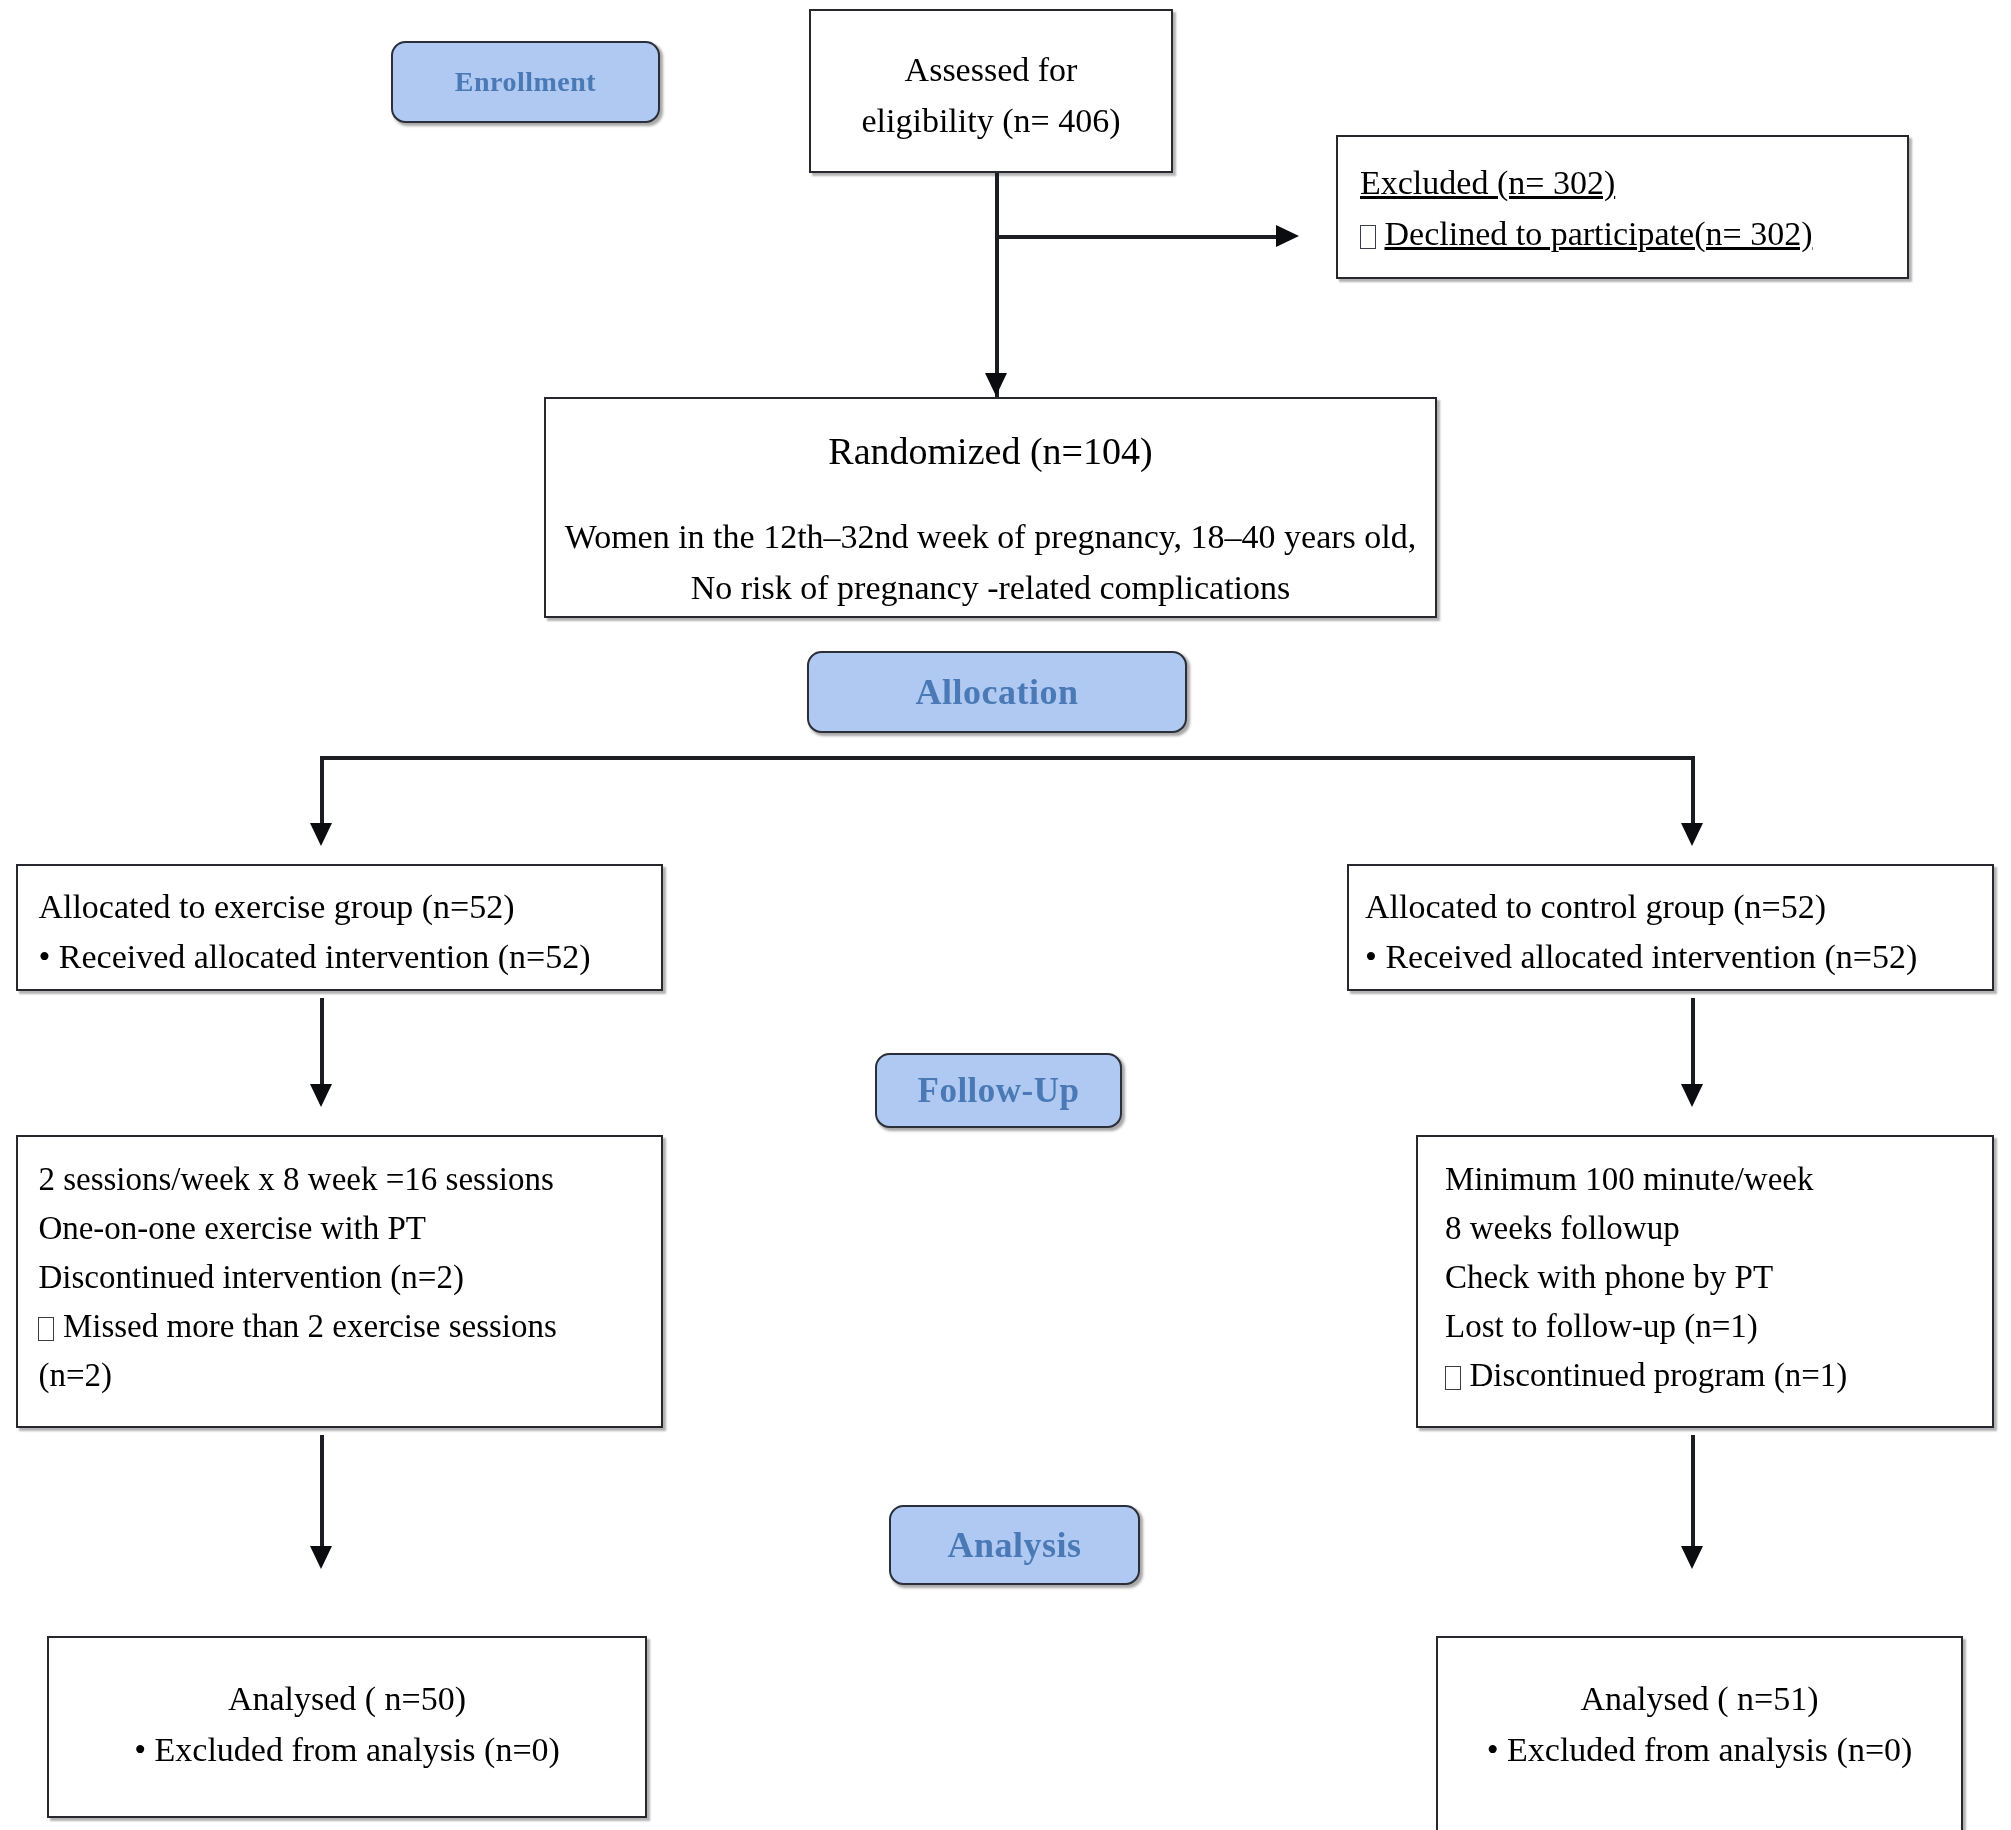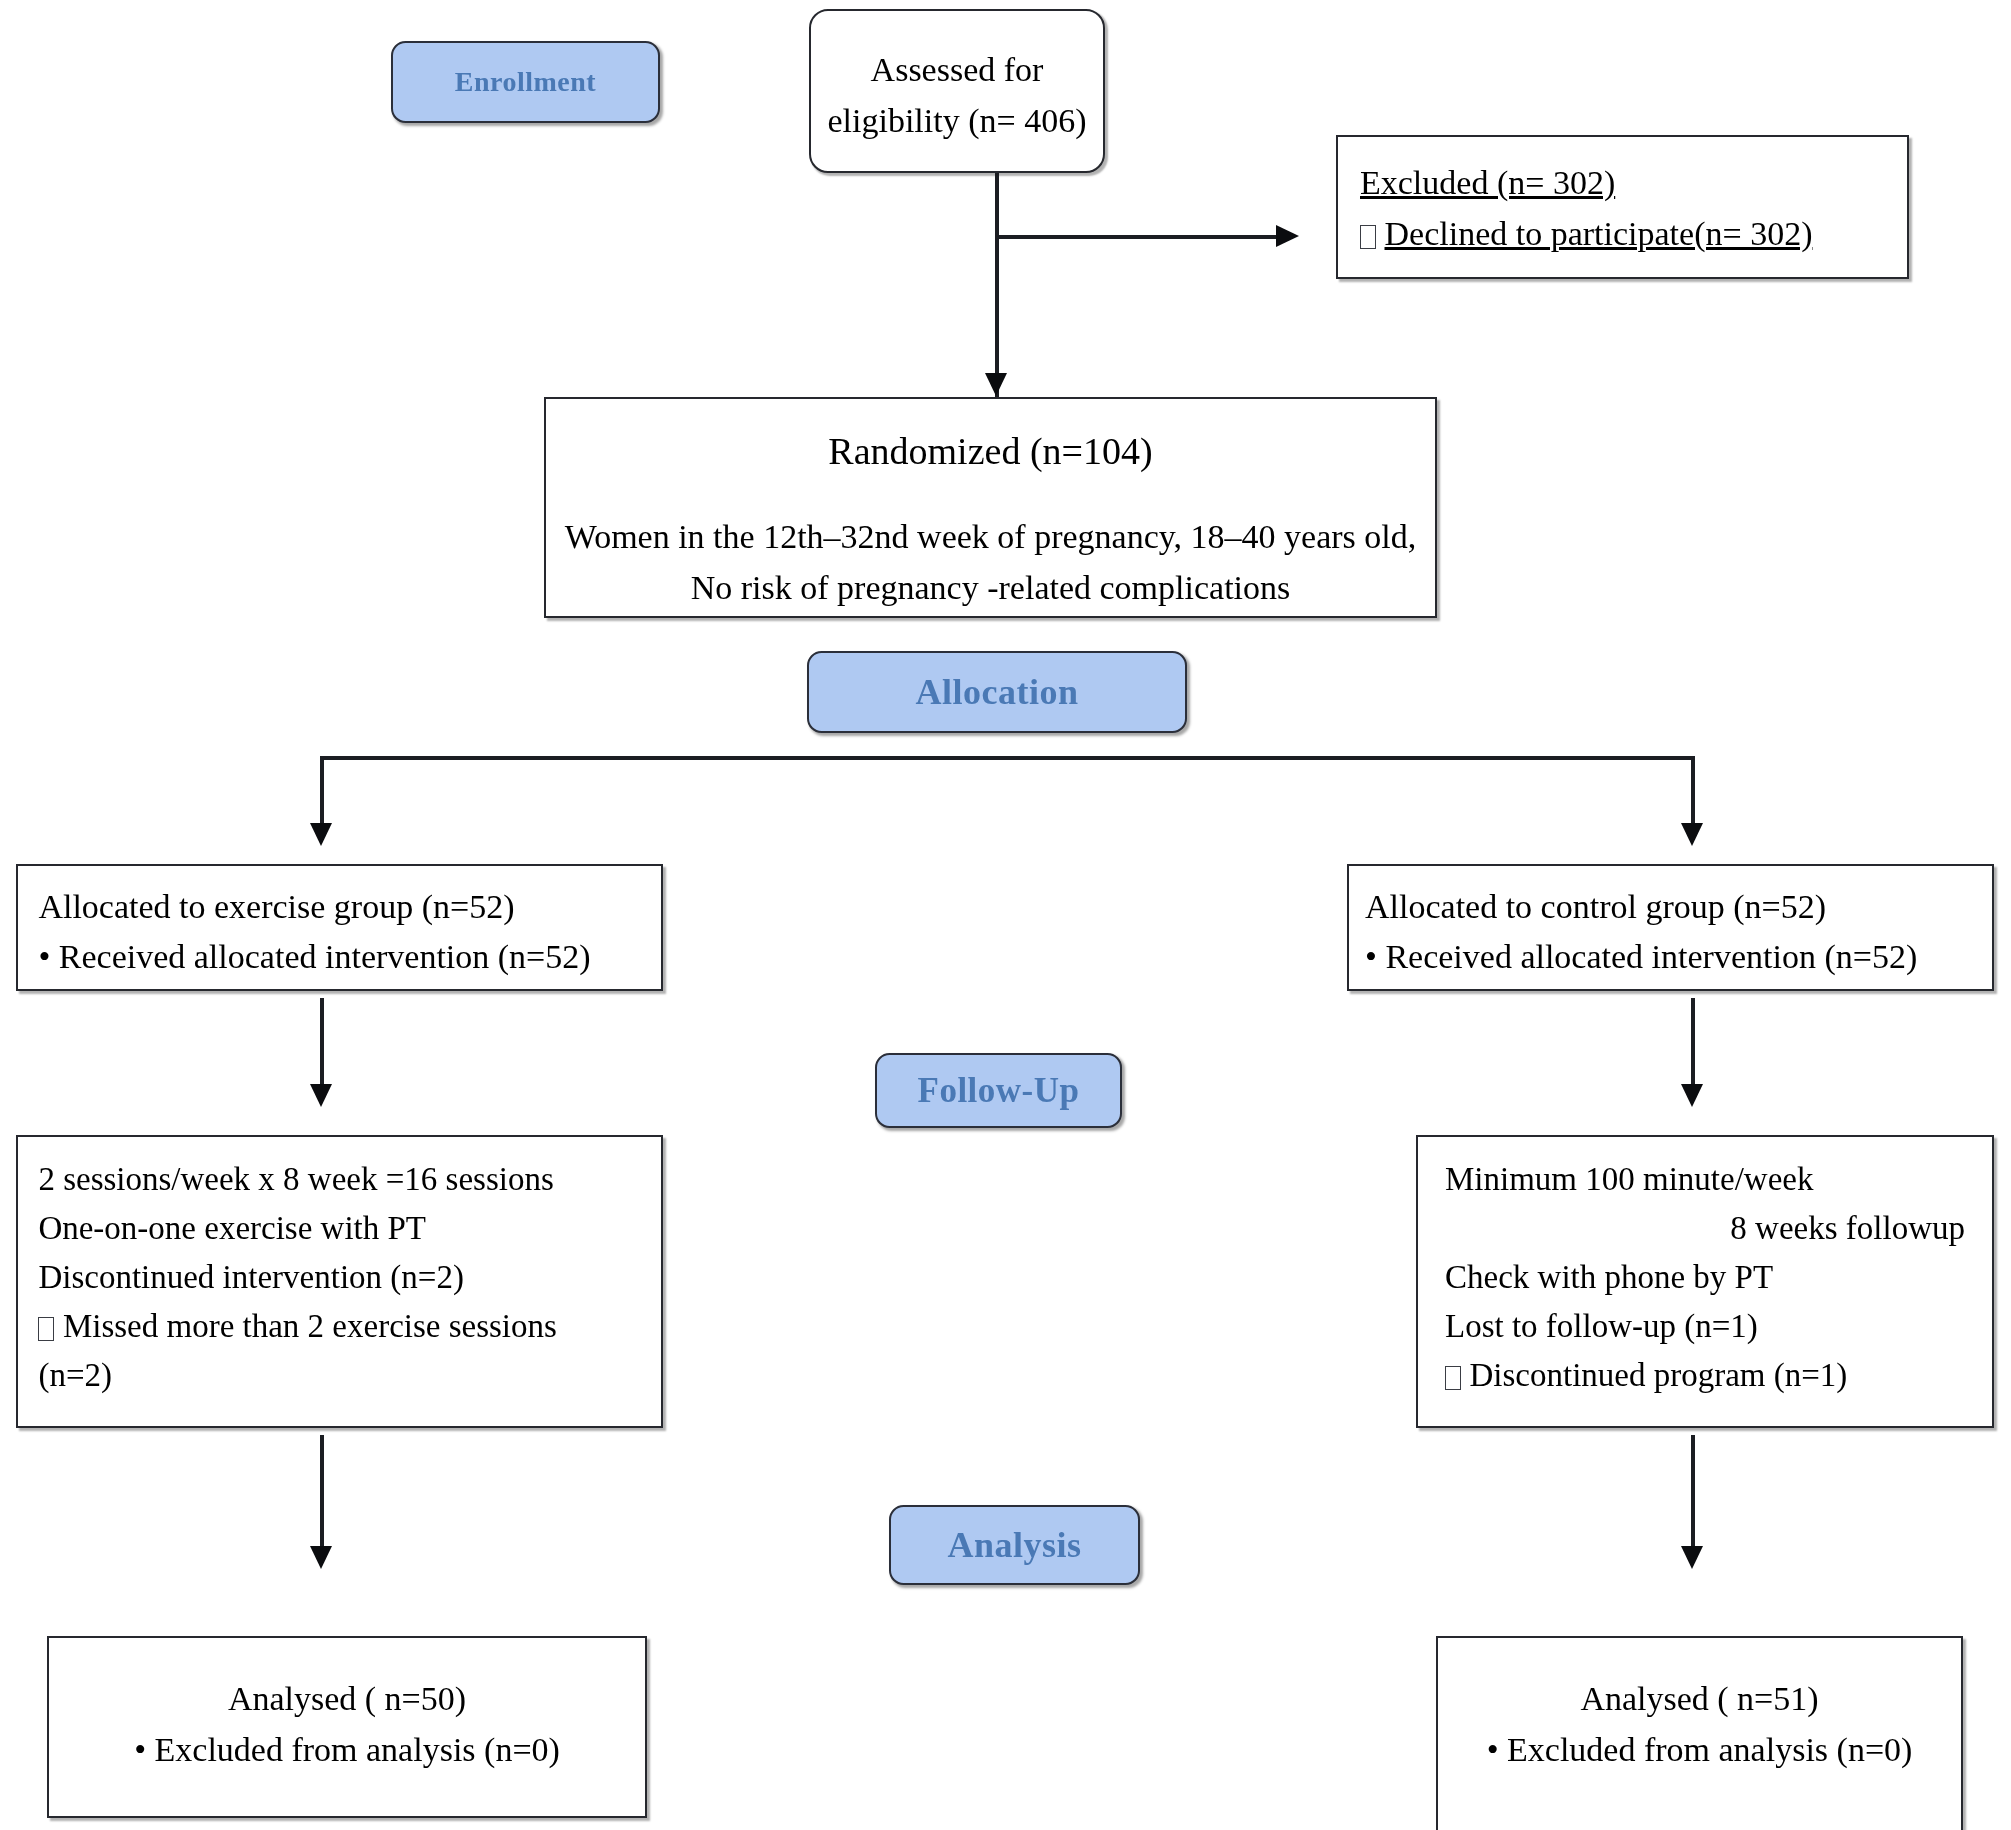--- a/index.html
+++ b/index.html
@@ -94,21 +94,21 @@
 </style>
 </head>
 <body>
 
 <div id="canvas">
 
   <div class="stage-tab" style="left:391px; top:41px; width:269px; height:82px; font-size:28px;">
     <span>Enrollment</span>
   </div>
 
-  <div class="flow-box" style="left:809px; top:9px; width:296px; height:164px;border-radius:19px;">
+  <div class="flow-box" style="left:809px; top:9px; width:364px; height:164px;">
     <div class="box-inner center" style="top:33px;">
       <span class="line" style="font-size:34px; line-height:51px;">Assessed for</span>
       <span class="line" style="font-size:34px; line-height:51px;">eligibility (n=   406)</span>
     </div>
   </div>
 
   <div class="flow-box" style="left:1336px; top:135px; width:573px; height:144px;">
     <div class="box-inner left" style="top:20px; padding:0 22px;text-decoration:underline;">
       <span class="line" style="font-size:34px; line-height:51px;">Excluded (n= 302)</span>
       <span class="line" style="font-size:34px; line-height:51px;">
@@ -175,21 +175,21 @@
       <span class="line" style="font-size:33px; line-height:49px;">
         <span class="missing-glyph"></span><span>Missed more than 2 exercise sessions</span>
       </span>
       <span class="line" style="font-size:33px; line-height:49px;">(n=2)</span>
     </div>
   </div>
 
   <div class="flow-box" style="left:1416px; top:1135px; width:578px; height:293px;">
     <div class="box-inner left" style="top:18px; padding:0 27px;">
       <span class="line" style="font-size:33px; line-height:49px;">Minimum 100 minute/week</span>
-      <span class="line" style="font-size:33px; line-height:49px;text-align:right;">8 weeks followup</span>
+      <span class="line" style="font-size:33px; line-height:49px;">8 weeks followup</span>
       <span class="line" style="font-size:33px; line-height:49px;">Check with phone by PT</span>
       <span class="line" style="font-size:33px; line-height:49px;">Lost to follow-up (n=1)</span>
       <span class="line" style="font-size:33px; line-height:49px;">
         <span class="missing-glyph"></span><span>Discontinued program (n=1)</span>
       </span>
     </div>
   </div>
 
   <div class="v-line" style="left:320px; top:1435px; width:3.6px; height:127px;"></div>
   <div class="arrow-down" style="left:310px; top:1546px;"></div>

